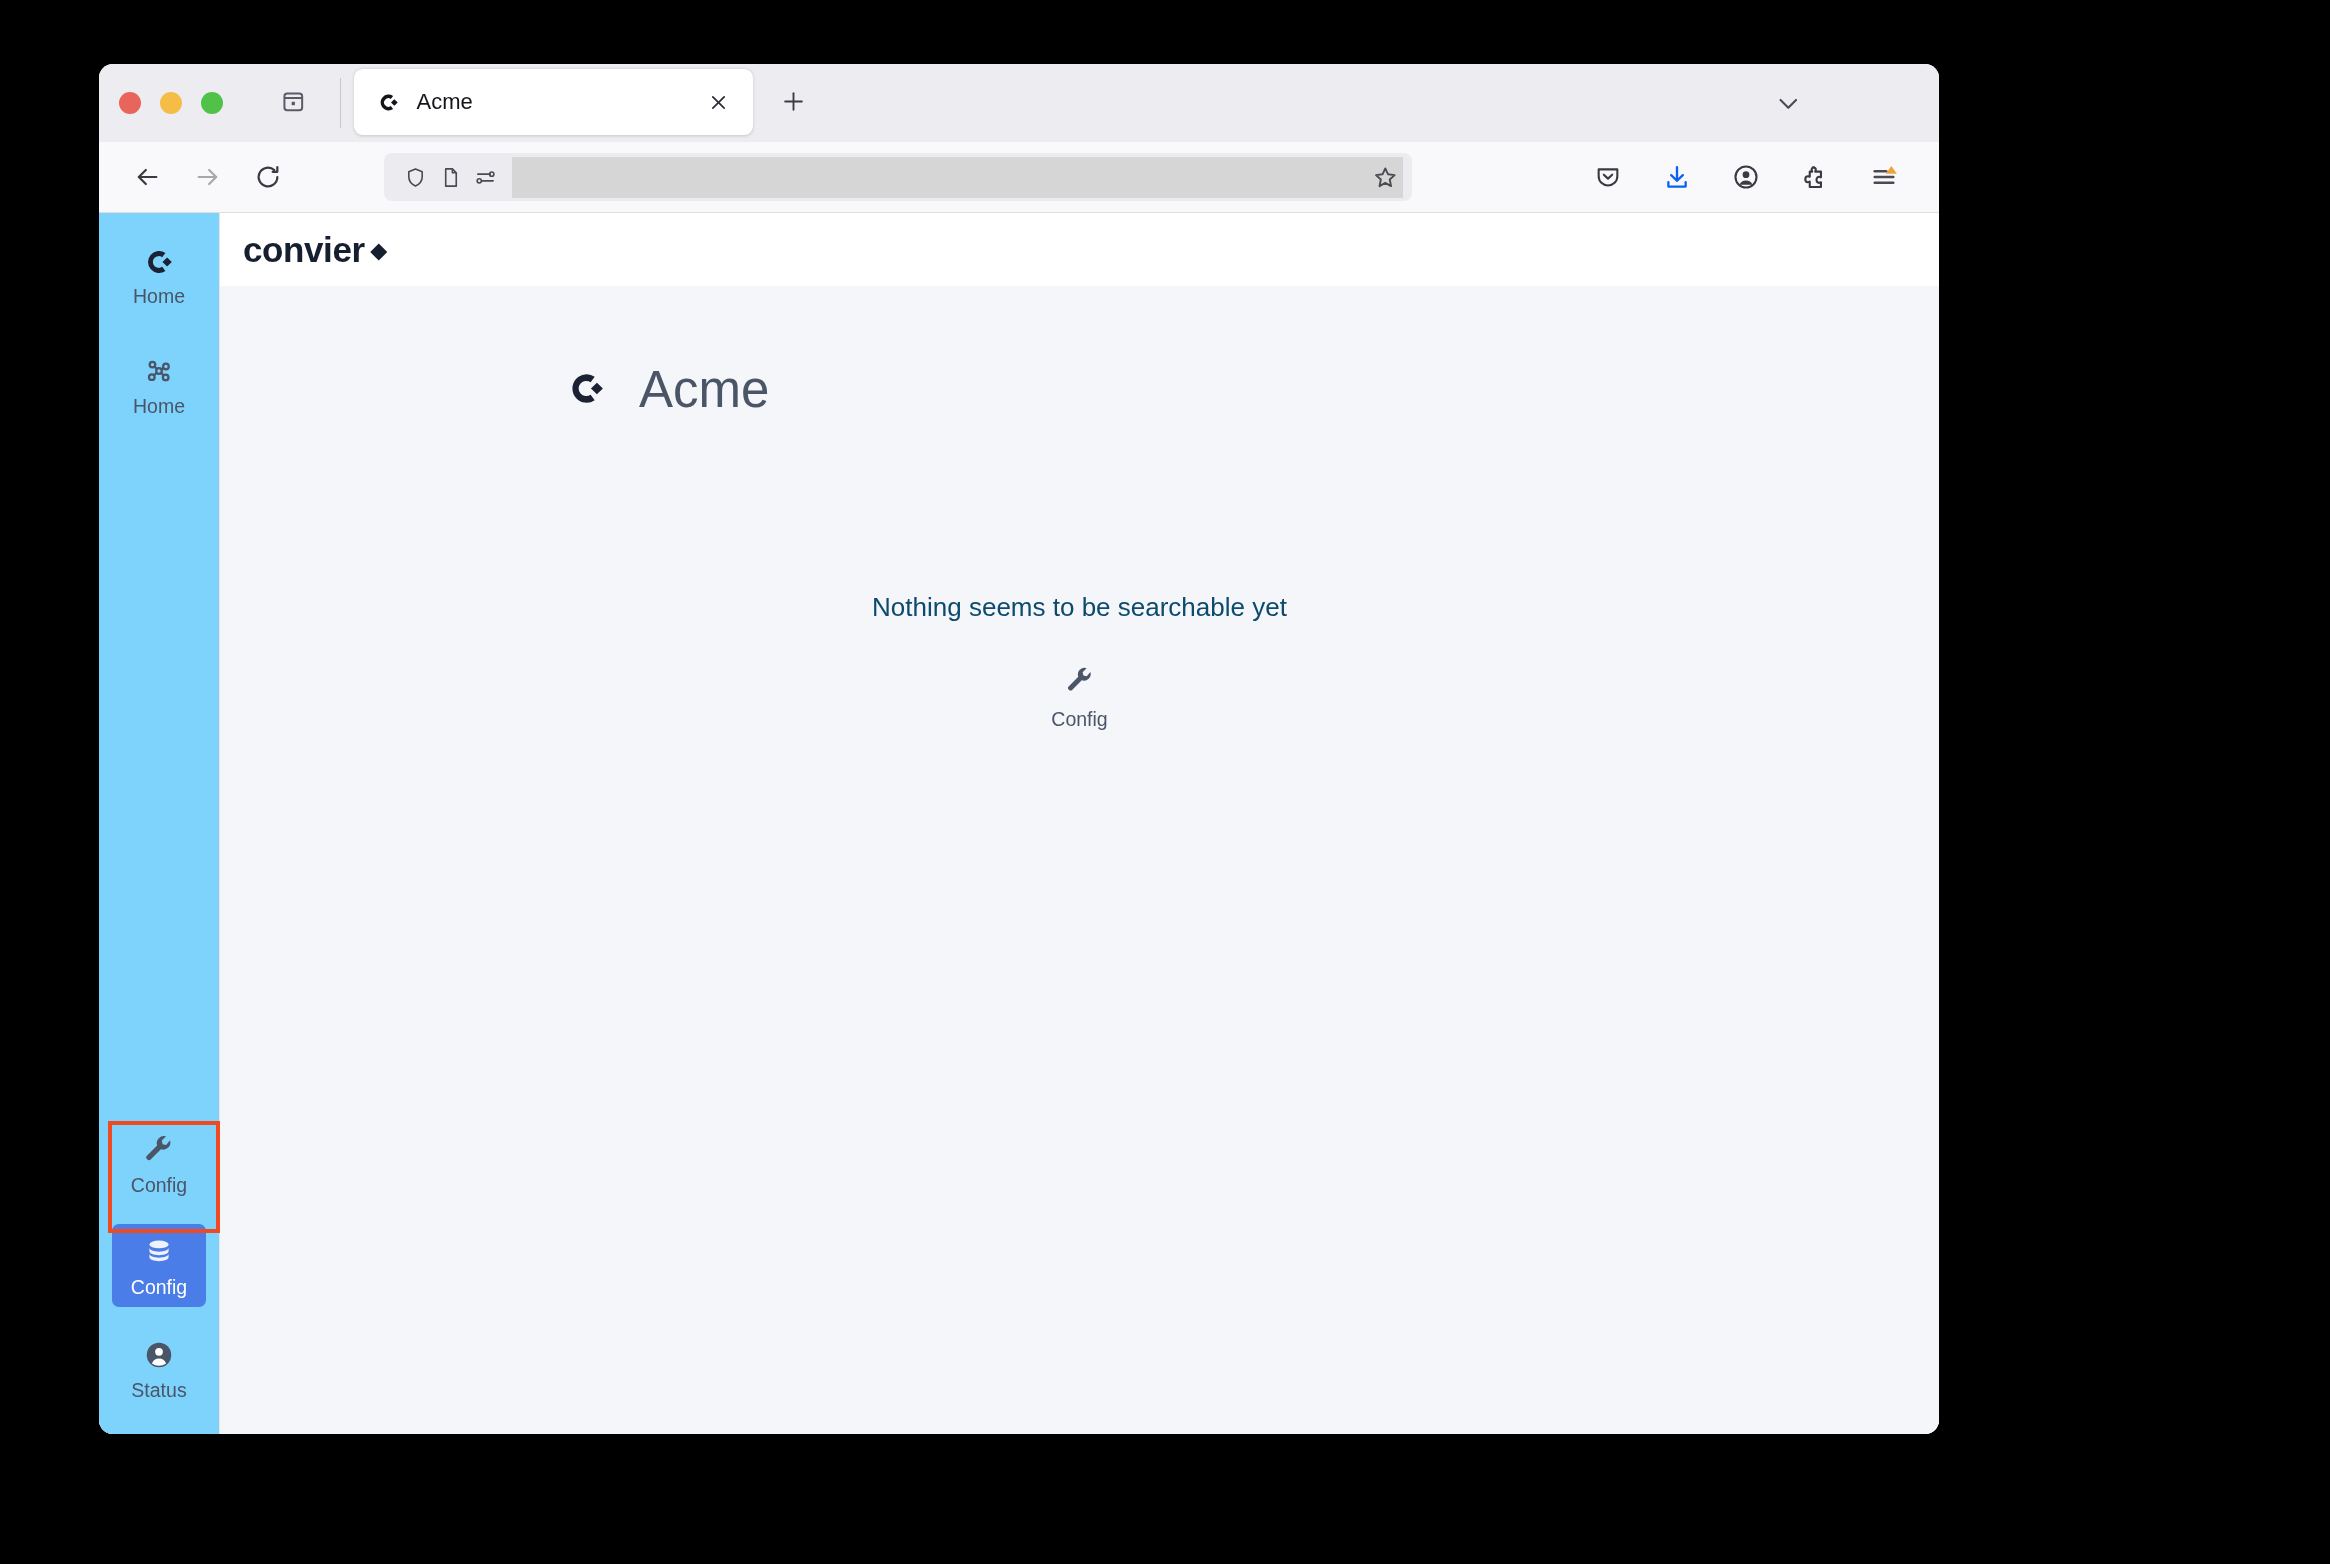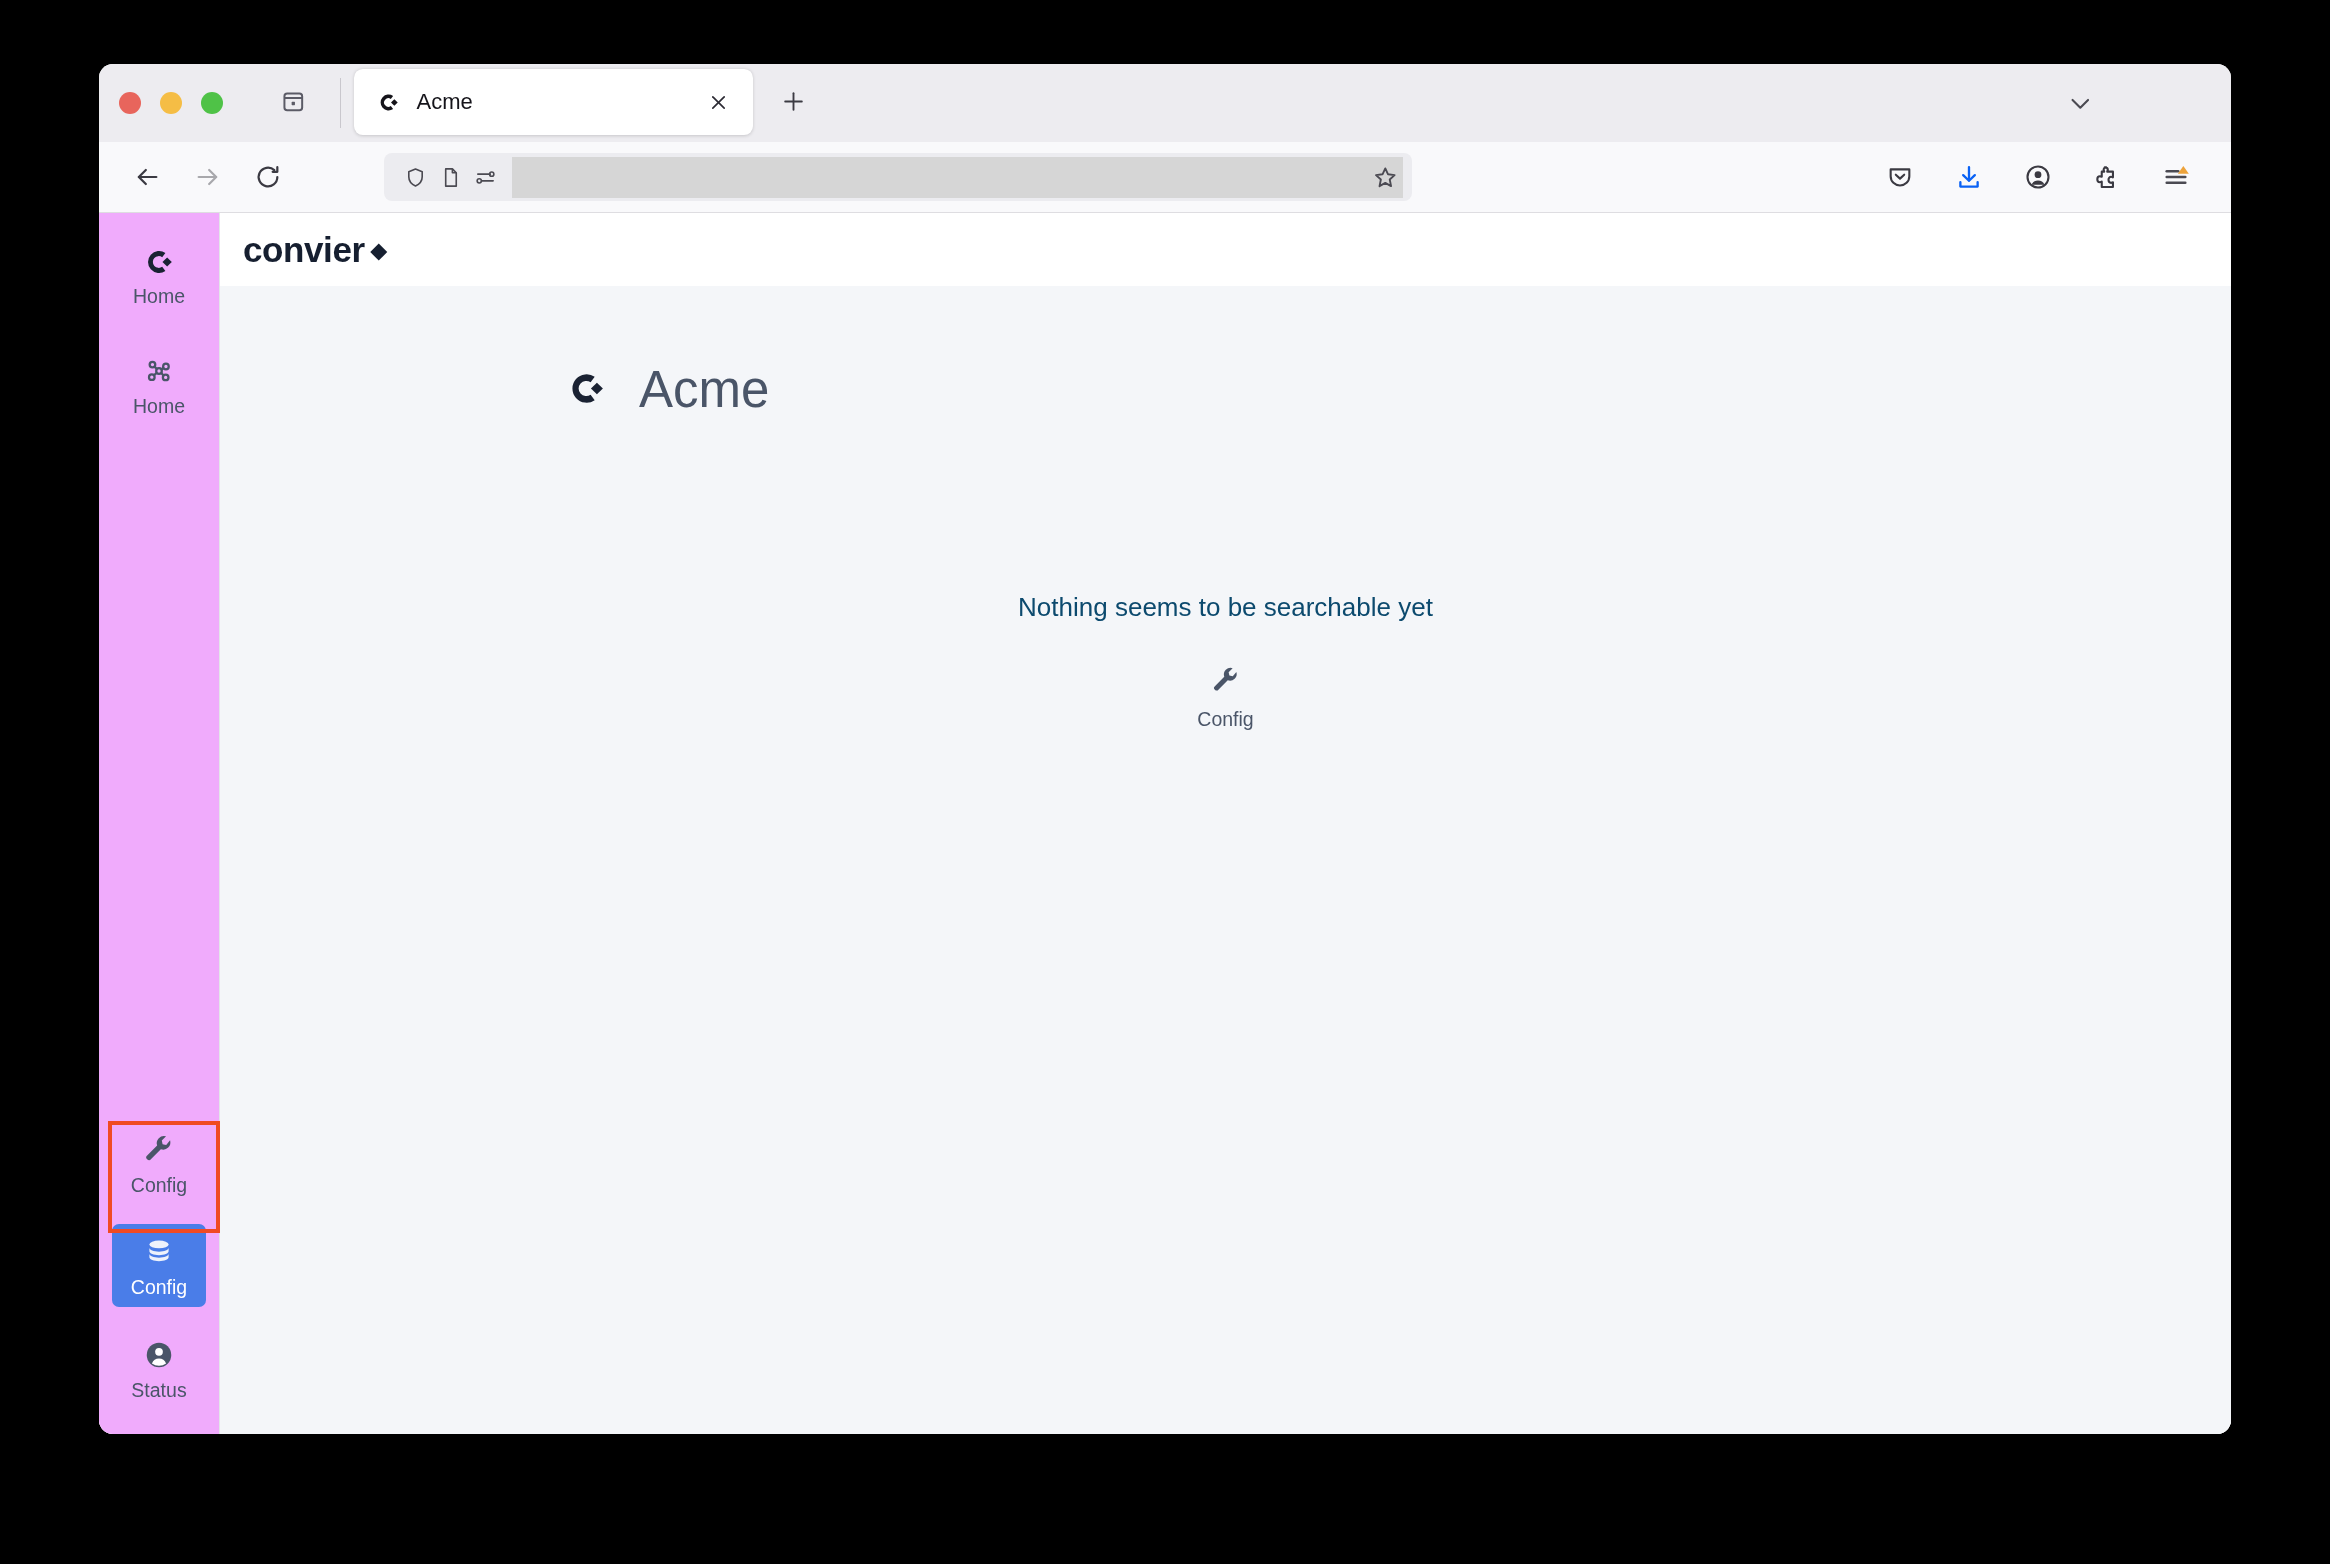--- a/index.html
+++ b/index.html
@@ -7,21 +7,21 @@
     width: 2330px; height: 1565px;
     background: #000000;
     font-family: "Liberation Sans", sans-serif;
     overflow: hidden;
   }
 
   
   #browser-window {
     position: absolute;
     left: 99px; top: 64px;
-    width: 2132px; height: 1370px;
+    width: 1840px; height: 1370px;
     background: #ffffff;
     border-radius: 14px;
     overflow: hidden;
     box-shadow: 0 8.9px 35px rgba(0,0,0,.35);
   }
 
   
   #tab-strip {
     position: relative;
     height: 78px;
@@ -142,21 +142,21 @@
     position: relative;
     height: calc(1370px - 78px - 71px);
     display: flex;
     background: #ffffff;
   }
 
   
   #app-sidebar {
     width: 121px;
     flex: 0 0 121px;
-    background: #f0abfc;
+    background: #7dd3fc;
     border-right: 0.9px solid #e3e5e9;
     display: flex; flex-direction: column;
     padding-top: 19.5px;
     position: relative;
   }
   .nav-item {
     width: 94px;
     margin: 0 auto 26.6px auto;
     padding: 10.6px 0 8.9px 0;
     border-radius: 7px;

